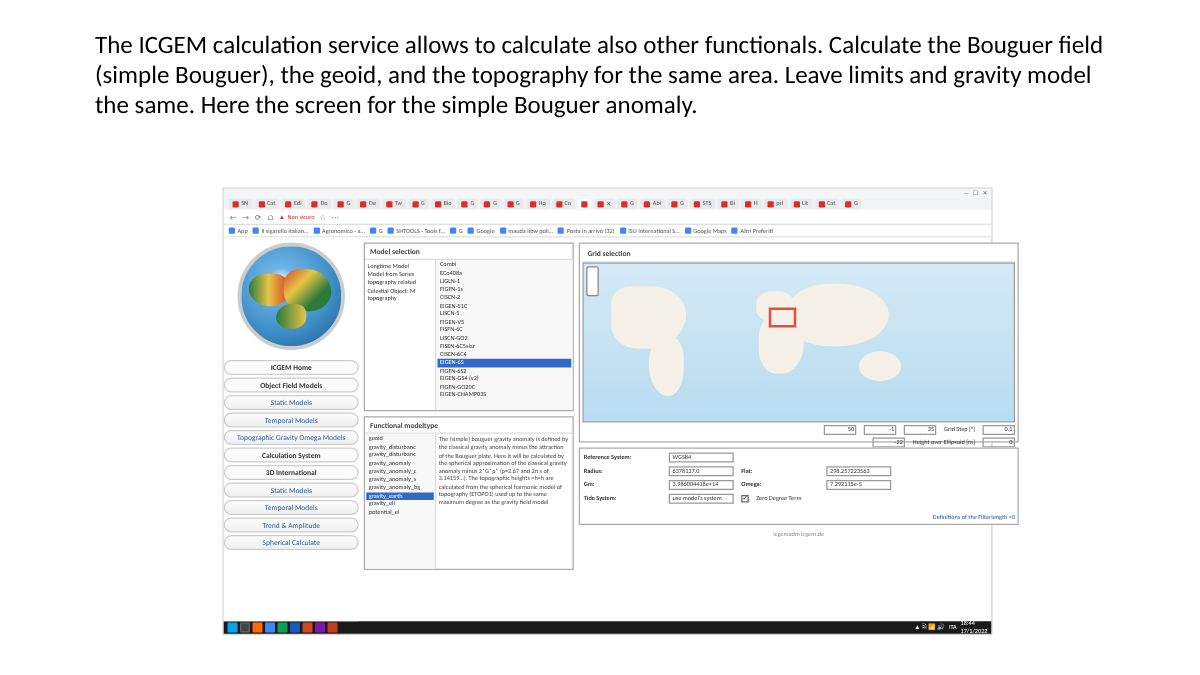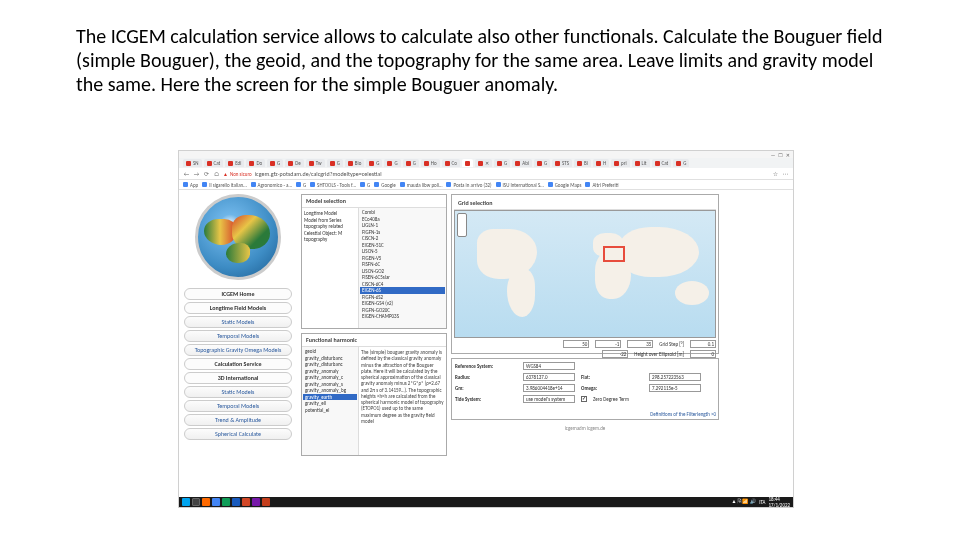--- a/index.html
+++ b/index.html
@@ -24,22 +24,22 @@
 .land{position:absolute}
 .l1{left:6px;top:22px;width:32px;height:26px;background:linear-gradient(90deg,#2a7a3a,#e8c547,#d4452a);border-radius:50% 40% 50% 60%}
 .l2{left:34px;top:18px;width:38px;height:34px;background:linear-gradient(135deg,#d4452a,#e8c547,#2a7a3a 70%);border-radius:40% 60% 50% 50%}
 .l3{left:28px;top:46px;width:24px;height:20px;background:linear-gradient(90deg,#2a7a3a,#e8c547);border-radius:60% 40% 50% 50%}
 .menu{width:108px;display:flex;flex-direction:column;gap:2px}
 .mitem{height:12px;background:linear-gradient(#fcfcfc,#f0f0f0);border:1px solid #ccc;border-radius:6px;display:flex;align-items:center;justify-content:center;font-size:6px;color:#2b5a9e;font-weight:bold;cursor:pointer}
 .mitem.plain{background:#fcfcfc;color:#333;font-weight:bold}
 .mitem.sub{font-weight:normal;color:#2b5a9e}
 .main{flex:1;display:flex;gap:4px;padding:4px}
 .col{display:flex;flex-direction:column}
-.col1{width:146px}
-.col2{width:268px}
+.col1{width:168px}
+.col2{width:352px}
 .panel{border:1px solid #aaa;background:#fff;margin-bottom:4px}
 .phead{font-size:6px;font-weight:bold;color:#444;padding:2px 4px;border-bottom:1px solid #ddd}
 .msel{display:flex;height:120px}
 .mslabels{width:56px;padding:2px;font-size:5px;color:#333;line-height:1.3}
 .mslist{flex:1;background:#f8f8f8;overflow:hidden;font-size:5px;color:#333;padding:1px;border-left:1px solid #ddd}
 .msitem{padding:0 2px;line-height:1.3}
 .msitem.sel{background:#316ac5;color:#fff}
 .fsel{display:flex;height:108px}
 .fslist{width:56px;background:#f8f8f8;font-size:5px;color:#333;padding:1px;overflow:hidden}
 .fsdesc{flex:1;padding:2px;font-size:5px;color:#444;line-height:1.25;border-left:1px solid #ddd}
@@ -110,21 +110,20 @@
       <div class="tab"><span class="favicon"></span>Lit</div>
       <div class="tab"><span class="favicon"></span>Cat</div>
       <div class="tab"><span class="favicon"></span>G</div>
     </div>
   <div class="addrbar">
     <span class="navicon">←</span>
     <span class="navicon">→</span>
     <span class="navicon">⟳</span>
     <span class="navicon">⌂</span>
     <span class="warn">▲ <span>Non sicuro</span></span>
-    <span class="url">icgem.gfz-potsdam.de/calcgrid?modeltype=celestial</span>
     <span class="navicon">☆</span>
     <span class="navicon">⋯</span>
   </div>
   <div class="bmbar" id="bmbar">
       <div class="bm"><span class="bmico"></span>App</div>
       <div class="bm"><span class="bmico"></span>Il sigarello italian…</div>
       <div class="bm"><span class="bmico"></span>Agronomico - a…</div>
       <div class="bm"><span class="bmico"></span>G</div>
       <div class="bm"><span class="bmico"></span>SHTOOLS - Tools f…</div>
       <div class="bm"><span class="bmico"></span>G</div>
@@ -138,25 +137,25 @@
 
   <div class="content">
     <div class="sidebar">
       <div class="globe">
         <div class="land l1"></div>
           <div class="land l2"></div>
           <div class="land l3"></div>
       </div>
       <div class="menu" id="sidemenu">
           <div class="mitem plain">ICGEM Home</div>
-          <div class="mitem plain">Longtime Field Models</div>
+          <div class="mitem plain">Object Field Models</div>
           <div class="mitem sub">Static Models</div>
           <div class="mitem sub">Temporal Models</div>
           <div class="mitem sub">Topographic Gravity Omega Models</div>
-          <div class="mitem plain">Calculation Service</div>
+          <div class="mitem plain">Calculation System</div>
           <div class="mitem plain">3D International</div>
           <div class="mitem sub">Static Models</div>
           <div class="mitem sub">Temporal Models</div>
           <div class="mitem sub">Trend &amp; Amplitude</div>
           <div class="mitem sub">Spherical Calculate</div>
         </div>
     </div>
 
     <div class="main">
       <div class="col col1">
@@ -183,21 +182,21 @@
                 <div class="msitem">CISCN-6C4</div>
                 <div class="msitem sel">EIGEN-6S</div>
                 <div class="msitem">FIGFN-6S2</div>
                 <div class="msitem">EIGEN-GS4 (v2)</div>
                 <div class="msitem">FIGFN-GO20C</div>
                 <div class="msitem">EIGEN-CHAMP03S</div>
               </div>
           </div>
         </div>
         <div class="panel">
-          <div class="phead">Functional harmonic</div>
+          <div class="phead">Functional modeltype</div>
           <div class="fsel">
             <div class="fslist" id="fslist">
                 <div class="msitem">geoid</div>
                 <div class="msitem">gravity_disturbanc</div>
                 <div class="msitem">gravity_disturbanc</div>
                 <div class="msitem">gravity_anomaly</div>
                 <div class="msitem">gravity_anomaly_c</div>
                 <div class="msitem">gravity_anomaly_s</div>
                 <div class="msitem">gravity_anomaly_bg</div>
                 <div class="msitem sel">gravity_earth</div>

